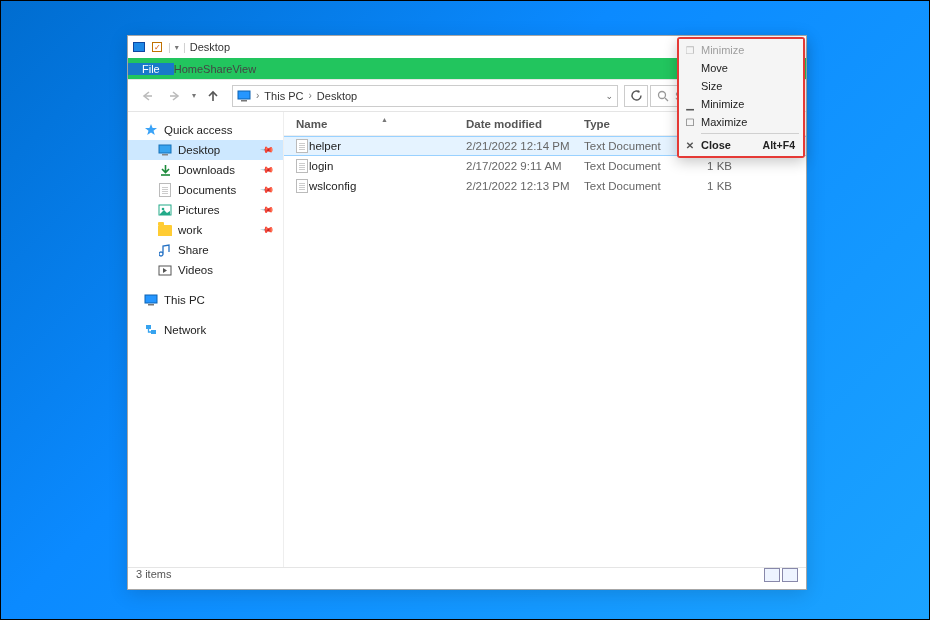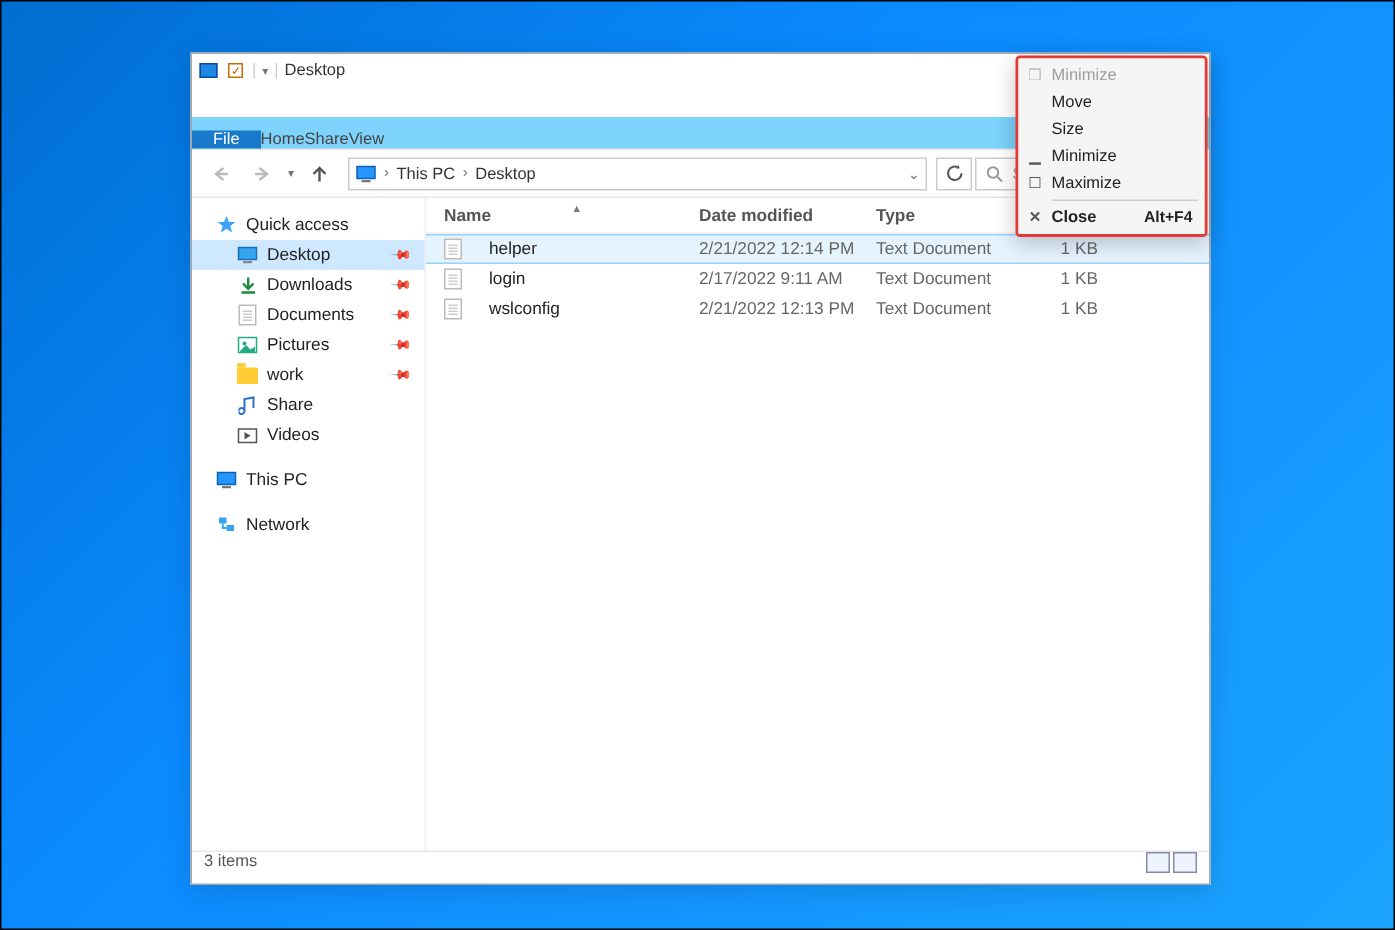--- a/index.html
+++ b/index.html
@@ -44,26 +44,25 @@
       background: #ffcc33;
       border-radius: 1px 1px 0 0;
       position: relative;
     }
     .folder-icon::before { content:""; position:absolute; top:-3px; left:0; width:6px; height:3px; background:#ffcc33; border-radius:1px 1px 0 0; }
     .titlebar .sep { color:#ccc; }
 
     
     .ribbon {
       height: 22px;
-      background: #7dd3fc;
+      background: #22c55e;
       display: flex;
-      align-items: flex-end;
+      align-items: center;
       font-size: 11px;
       border-bottom: 1px solid #e5e5e5;
-      margin-top: 20px;
     }
     .ribbon .file-tab {
       background: #1979ca;
       color: #fff;
       padding: 0 14px;
       display:flex; align-items:center;
     }
     .ribbon .tab {
       padding: 0 0;
       color: #444;
@@ -148,21 +147,21 @@
     .col-name { width: 170px; position:relative;}
     .col-name .sort { position:absolute; left:50%; top:-2px; font-size:7px; color:#777; }
     .col-date { width: 118px; }
     .col-type { width: 106px; }
     .col-size { width: 60px; text-align:right; padding-right:18px;}
     .row {
       height: 20px;
       display:flex; align-items:center;
       padding-left: 12px;
     }
-    .row .cell-name { width:170px; display:flex; align-items:center; gap:18px; color:#222;}
+    .row .cell-name { width:170px; display:flex; align-items:center; gap:1px; color:#222;}
     .row .cell-date { width:118px; color:#666;}
     .row .cell-type { width:106px; color:#666;}
     .row .cell-size { width:60px; text-align:right; padding-right:18px; color:#666;}
     .row.sel { background:#e5f3ff; border:1px solid #99d1ff; border-left:none; border-right:none;}
     .doc-ic { width:12px; height:14px; border:1px solid #bbb; background:#fff; position:relative;}
     .doc-ic::before { content:""; position:absolute; top:3px; left:2px; width:6px; height:1px; background:#ccc; box-shadow: 0 2px #ccc, 0 4px #ccc, 0 6px #ccc;}
 
     
     .status {
       height: 22px;

